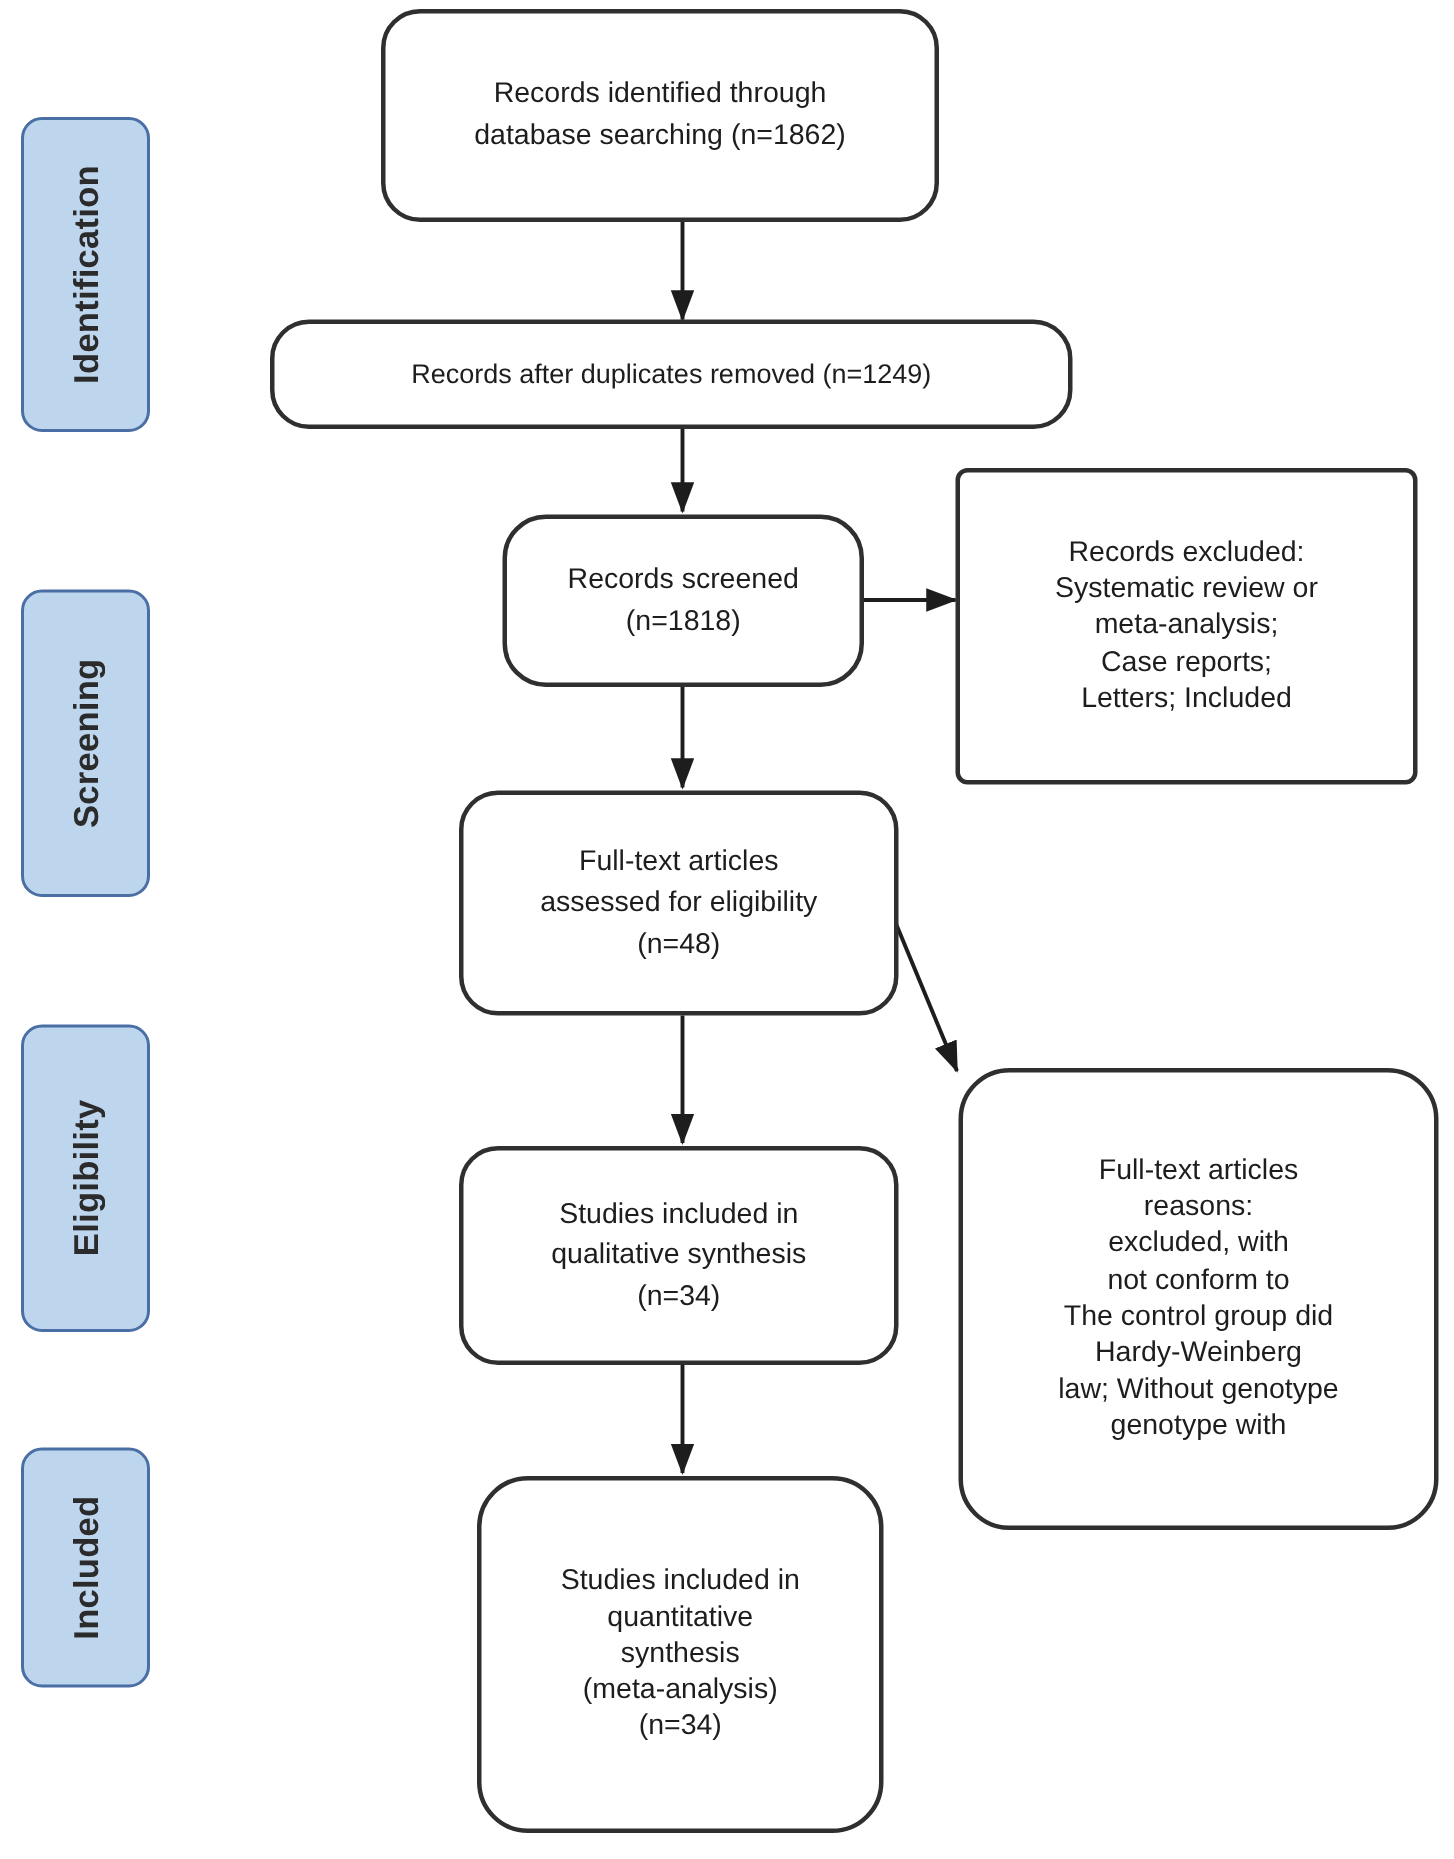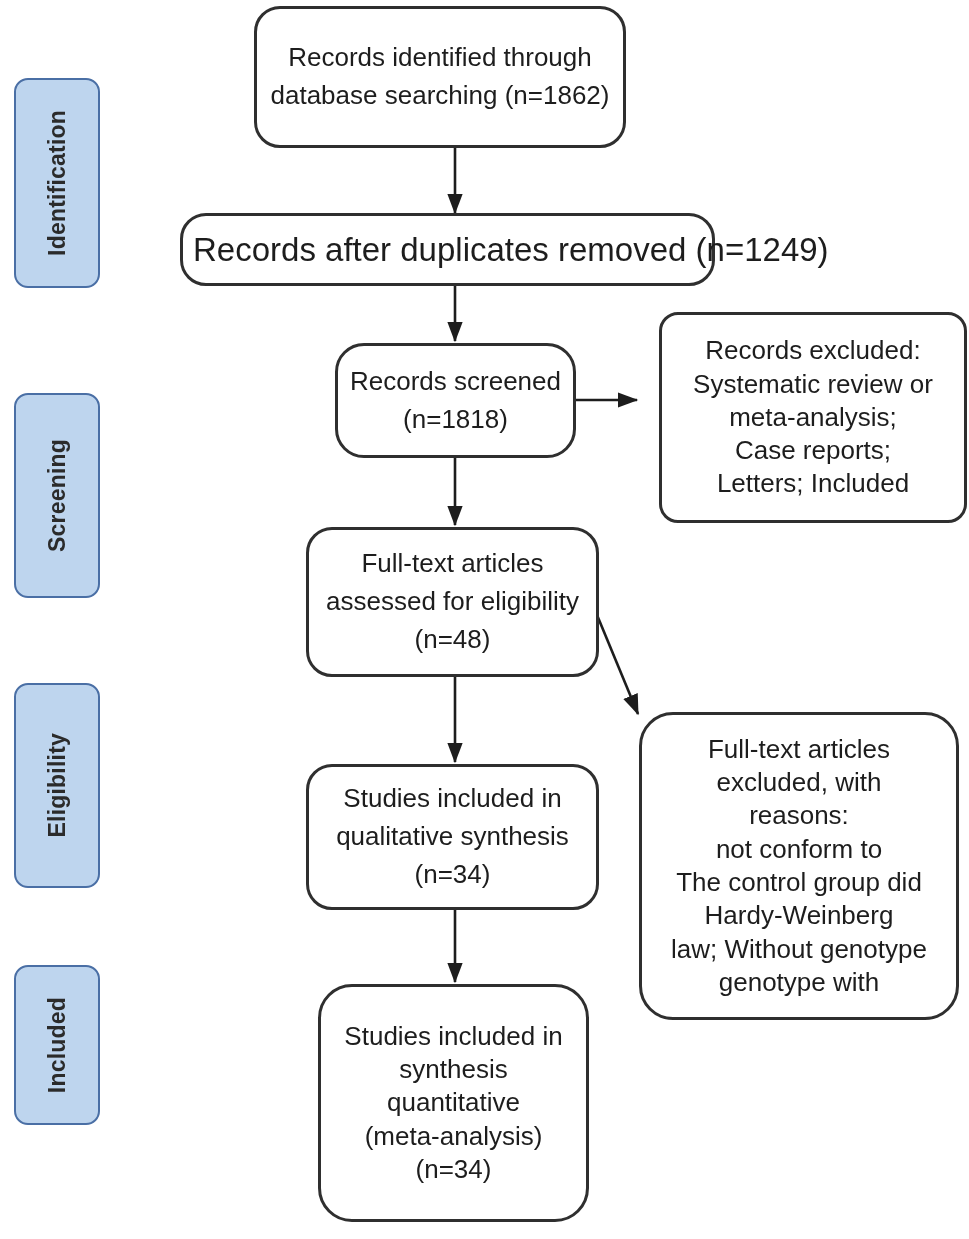--- a/index.html
+++ b/index.html
@@ -51,27 +51,27 @@
     display: flex;
     flex-direction: column;
     align-items: center;
     justify-content: center;
     padding: 6px 10px;
   }
   .flow-box .line {
     display: block;
     width: 100%;
     text-align: center;
-    font-size: 26px;
+    font-size: 19px;
     color: #1d1d1d;
     line-height: 1.45;
     white-space: nowrap;
   }
   .flow-box.tight .line { line-height: 1.28; }
-  .flow-box.single .line { font-size: 33px; }
+  .flow-box.single .line { font-size: 18px; }
 
   
   #connectors {
     position: absolute;
     left: 0;
     top: 0;
     width: 969px;
     height: 1239px;
     pointer-events: none;
   }
@@ -126,52 +126,52 @@
 
   <div class="flow-box single" style="left:180px; top:213px; width:535px; height:73px;">
     <span class="line">Records after duplicates removed (n=1249)</span>
   </div>
 
   <div class="flow-box" style="left:335px; top:343px; width:241px; height:115px;border-radius:29px;">
     <span class="line">Records screened</span>
     <span class="line">(n=1818)</span>
   </div>
 
-  <div class="flow-box tight" style="left:637px; top:312px; width:308px; height:211px; border-radius:19px;margin-left:22px;">
+  <div class="flow-box tight" style="left:637px; top:312px; width:308px; height:211px; border-radius:8px;">
     <span class="line">Records excluded:</span>
     <span class="line">Systematic review or</span>
     <span class="line">meta-analysis;</span>
     <span class="line">Case reports;</span>
     <span class="line">Letters; Included</span>
   </div>
 
   <div class="flow-box" style="left:306px; top:527px; width:293px; height:150px;">
     <span class="line">Full-text articles</span>
     <span class="line">assessed for eligibility</span>
     <span class="line">(n=48)</span>
   </div>
 
   <div class="flow-box tight" style="left:639px; top:712px; width:320px; height:308px; border-radius:34px;">
     <span class="line">Full-text articles</span>
+    <span class="line">reasons:</span>
     <span class="line">excluded, with</span>
-    <span class="line">reasons:</span>
     <span class="line">not conform to</span>
     <span class="line">The control group did</span>
     <span class="line">Hardy-Weinberg</span>
     <span class="line">law; Without genotype</span>
     <span class="line">genotype with</span>
   </div>
 
   <div class="flow-box" style="left:306px; top:764px; width:293px; height:146px;">
     <span class="line">Studies included in</span>
     <span class="line">qualitative synthesis</span>
     <span class="line">(n=34)</span>
   </div>
 
   <div class="flow-box tight" style="left:318px; top:984px; width:271px; height:238px; border-radius:34px;">
     <span class="line">Studies included in</span>
+    <span class="line">quantitative</span>
     <span class="line">synthesis</span>
-    <span class="line">quantitative</span>
     <span class="line">(meta-analysis)</span>
     <span class="line">(n=34)</span>
   </div>
 
 </div>
 
 </body></html>

